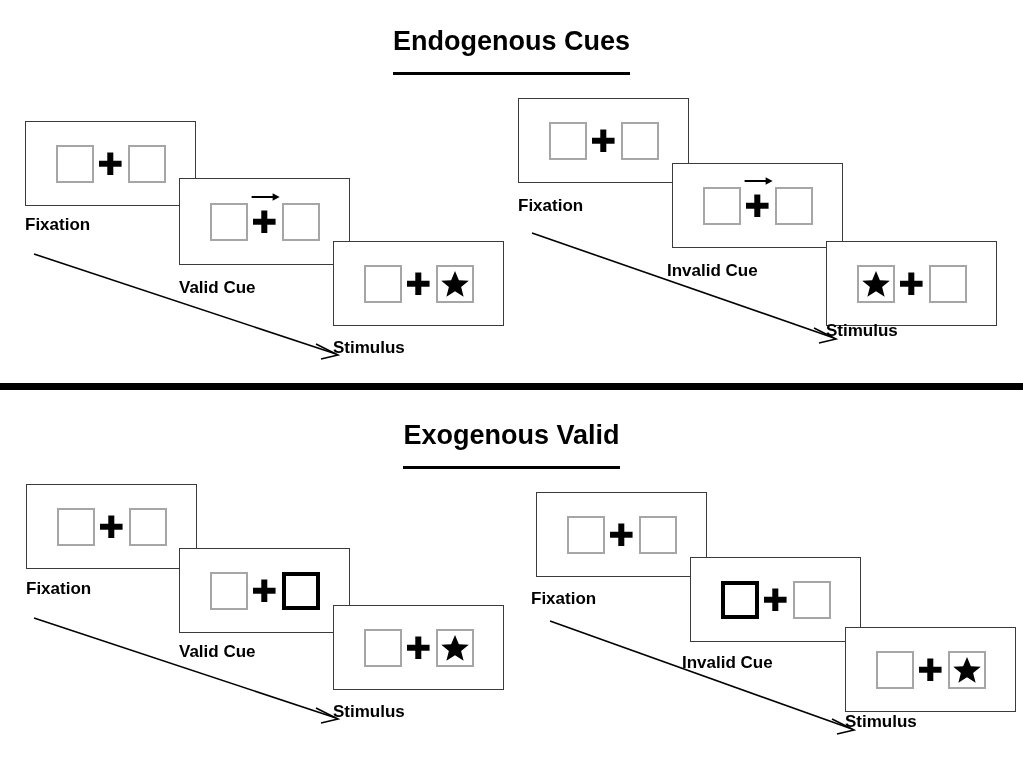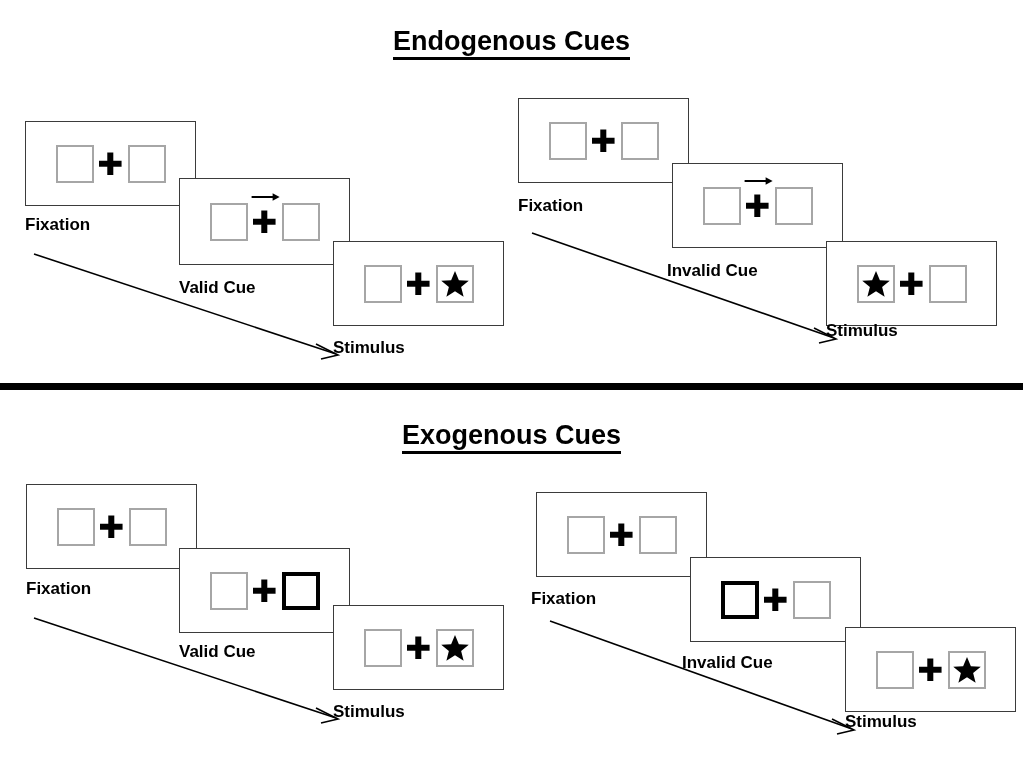--- a/index.html
+++ b/index.html
@@ -17,21 +17,21 @@
     position:absolute;
     width:1023px;
     text-align:center;
     font-size:27px;
     font-weight:bold;
     color:#000;
     letter-spacing:0px;
   }
   .section-title span{
     border-bottom:3px solid #000;
-    padding-bottom:1px;
+    padding-bottom:16px;
   }
 
   
   .divider{
     position:absolute;
     left:0;
     width:1023px;
     height:7px;
     background:#000;
   }
@@ -206,21 +206,21 @@
   <div class="frame-label" style="left:826px;top:321px;width:171px;">Stimulus</div>
 
   <svg class="time-arrow" style="left:528px;top:228px;width:320px;height:125px;" viewBox="0 0 320 125">
     <line x1="4" y1="5" x2="306" y2="110" stroke="#000" stroke-width="1.6"></line>
     <polyline points="286,100 308,111 291,115" fill="none" stroke="#000" stroke-width="1.6"></polyline>
   </svg>
 
   <div class="divider" style="top:383px;"></div>
 
   <div class="section-title" style="top:420px;">
-    <span>Exogenous Cues</span>
+    <span>Exogenous Valid</span>
   </div>
 
   <div class="frame" style="left:26px;top:484px;width:171px;height:85px;">
     <div class="frame-inner">
       <div class="box"></div>
       <div class="plus">
         <div class="glyph">✚</div>
       </div>
       <div class="box"></div>
     </div>

